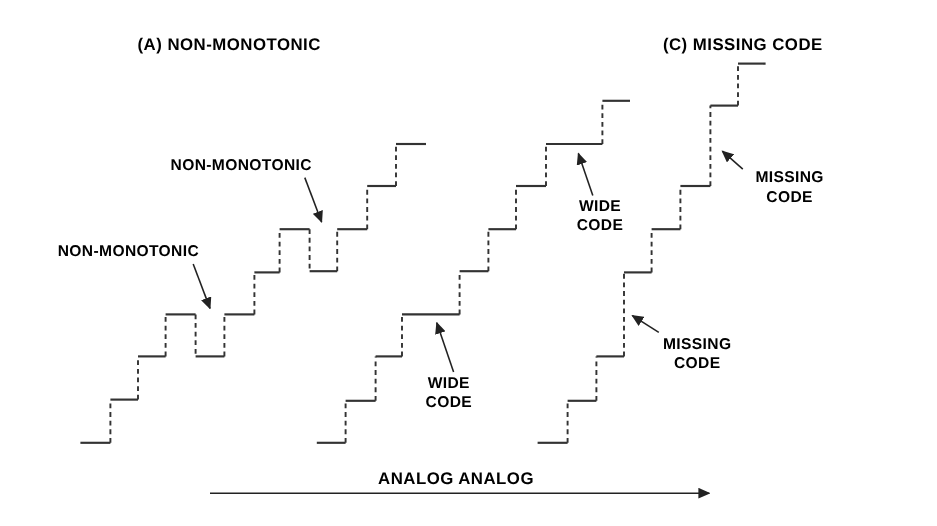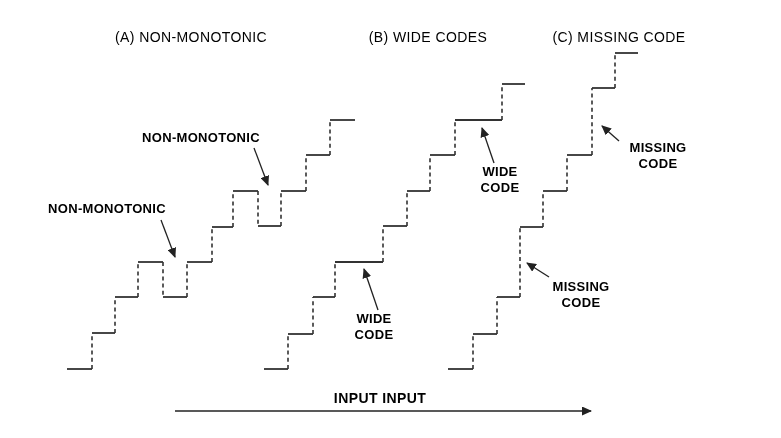--- a/index.html
+++ b/index.html
@@ -14,21 +14,21 @@
     background:var(--bg-color);
     font-family:"Liberation Sans", sans-serif;
     overflow:hidden;
   }
   svg{position:absolute;left:0;top:0;}
   .seg-h{stroke:var(--line-color);stroke-width:1.8;fill:none;}
   .seg-v{stroke:var(--line-color);stroke-width:1.6;fill:none;stroke-dasharray:4 3.2;}
   .arrow-line{stroke:#222222;stroke-width:1.3;fill:none;}
   .panel-title{
     position:absolute;transform:translateX(-50%);
-    font-size:14px;font-weight:normal;color:var(--text-color);
+    font-size:14px;font-weight:bold;color:var(--text-color);
     letter-spacing:0.4px;white-space:nowrap;
   }
   .ann{
     position:absolute;transform:translateX(-50%);
     font-size:13px;font-weight:bold;color:var(--text-color);
     letter-spacing:0.3px;line-height:16px;
     white-space:pre-line;text-align:center;
   }
   .axis-label{
     position:absolute;transform:translateX(-50%);
@@ -105,31 +105,30 @@
       <line x1="161" y1="220" x2="175" y2="257" class="arrow-line" marker-end="url(#arrowhead)"></line>
       <line x1="254" y1="148" x2="268" y2="185" class="arrow-line" marker-end="url(#arrowhead)"></line>
       <line x1="378" y1="310" x2="364" y2="269" class="arrow-line" marker-end="url(#arrowhead)"></line>
       <line x1="494" y1="163" x2="482" y2="128" class="arrow-line" marker-end="url(#arrowhead)"></line>
       <line x1="549" y1="277" x2="527" y2="263" class="arrow-line" marker-end="url(#arrowhead)"></line>
       <line x1="619" y1="141" x2="602" y2="126" class="arrow-line" marker-end="url(#arrowhead)"></line>
       <line x1="175" y1="411" x2="591" y2="411" class="arrow-line" marker-end="url(#arrowhead)"></line>
     </svg>
 
   <div class="panel-title" style="left:191px;top:29px">(A) NON-MONOTONIC</div>
-  <div class="panel-title" style="left:428px;top:29px">(B) WIDE CODES</div>
   <div class="panel-title" style="left:619px;top:29px">(C) MISSING CODE</div>
 
   <div class="ann" style="left:107px;top:201px">NON-MONOTONIC</div>
   <div class="ann" style="left:201px;top:130px">NON-MONOTONIC</div>
 
   <div class="ann" style="left:374px;top:311px">WIDE
 CODE</div>
   <div class="ann" style="left:500px;top:164px">WIDE
 CODE</div>
 
   <div class="ann" style="left:581px;top:279px">MISSING
 CODE</div>
   <div class="ann" style="left:658px;top:140px">MISSING
 CODE</div>
 
-  <div class="axis-label" style="left:380px;top:390px">INPUT INPUT</div>
+  <div class="axis-label" style="left:380px;top:390px">ANALOG ANALOG</div>
 
 </div>
 
 </body></html>

